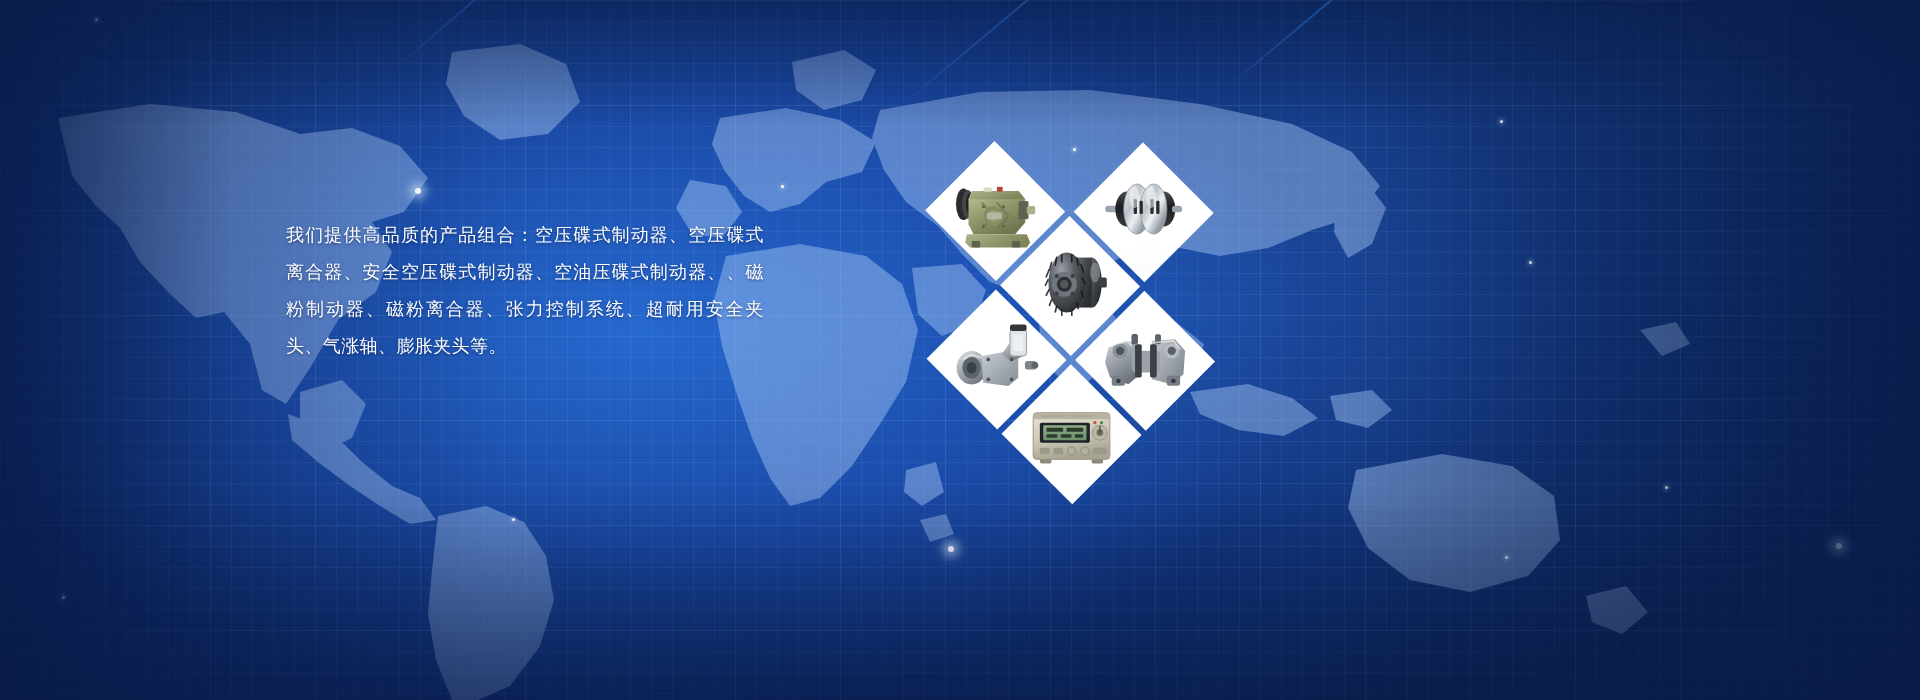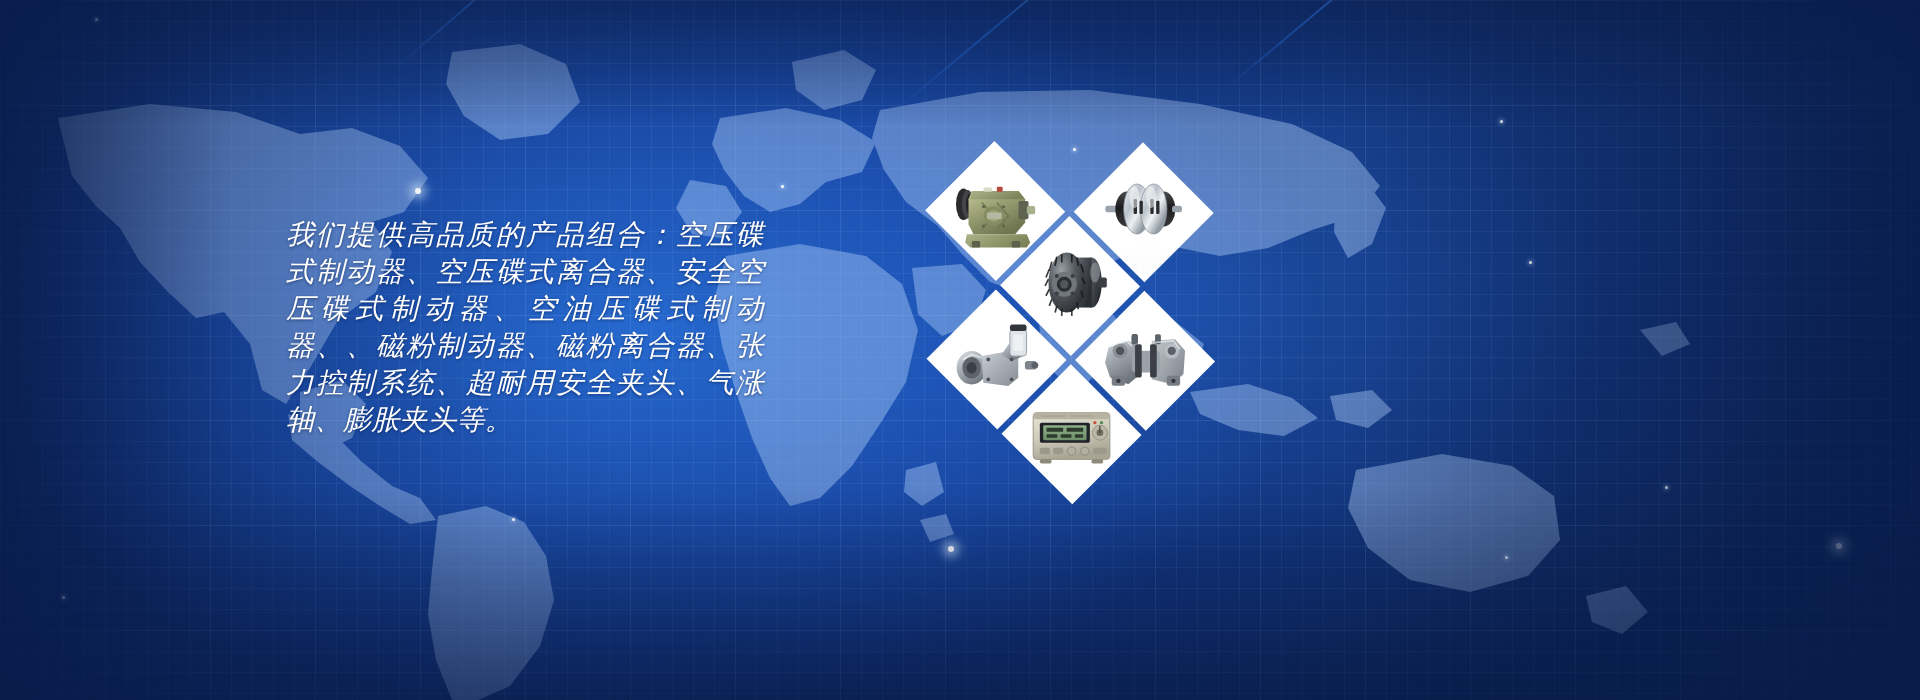--- a/index.html
+++ b/index.html
@@ -82,28 +82,27 @@
   }
   .sparkle.lg { width:6px; height:6px; box-shadow:0 0 11px 4px rgba(215,238,255,0.9); }
   .sparkle.sm { width:3px; height:3px; box-shadow:0 0 4px 1px rgba(200,228,255,0.6); }
 
   
   .copy {
     position:absolute;
     left:286px; top:216px;
     width:478px;
     color:#ffffff;
-    font-size:28px;
+    font-size:18px;
     line-height:37px;
     letter-spacing:0.4px;
     text-align:justify;
     text-justify:inter-character;
     text-shadow:0 1px 3px rgba(4,20,60,0.55);
     font-weight:400;
-    font-style:italic;
   }
 
   
   .diamonds {
     position:absolute;
     left:884px; top:140px;
     width:368px; height:296px;
   }
   .dgrid {
     position:absolute;

